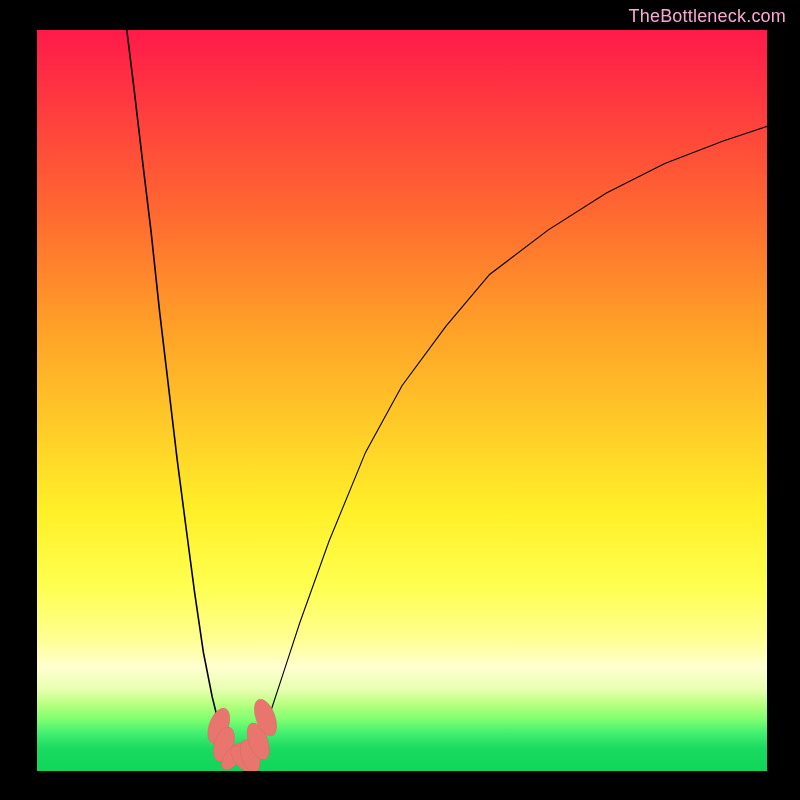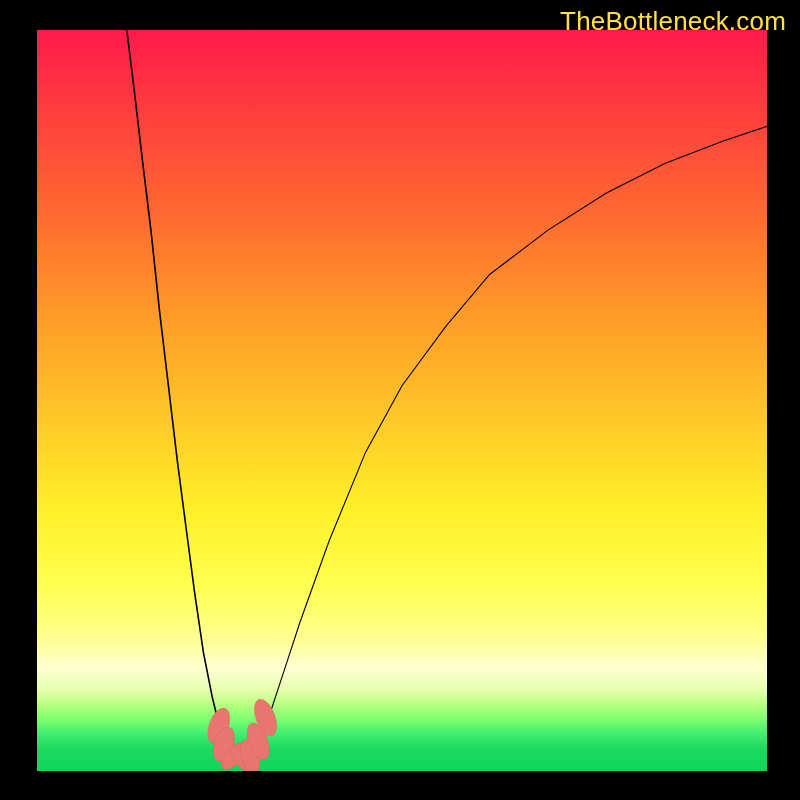--- a/index.html
+++ b/index.html
@@ -31,22 +31,22 @@
       #80ff70 93%,
       #40ee70 95%,
       #1ada60 97%,
       #0fd659 100%);
   }
   .watermark {
     position: absolute;
     top: 6px;
     right: 14px;
     font-family: Arial, Helvetica, sans-serif;
-    font-size: 26px;
-    color: #fde047;
+    font-size: 18px;
+    color: #f9a8d4;
     letter-spacing: 0.2px;
   }
   svg.plot {
     position: absolute;
     left: 0;
     top: 0;
     width: 730px;
     height: 741px;
   }
   .curve {

